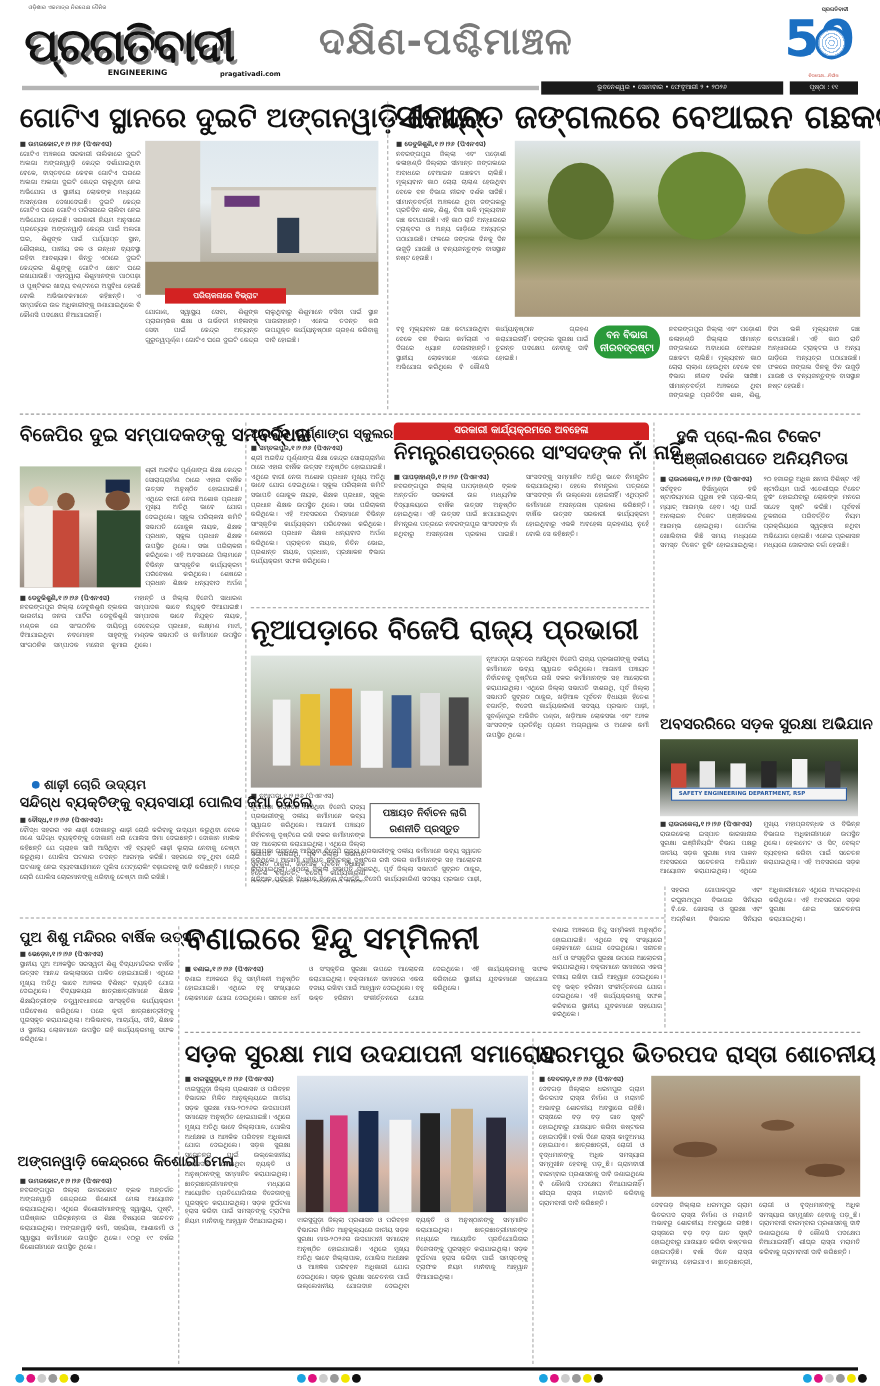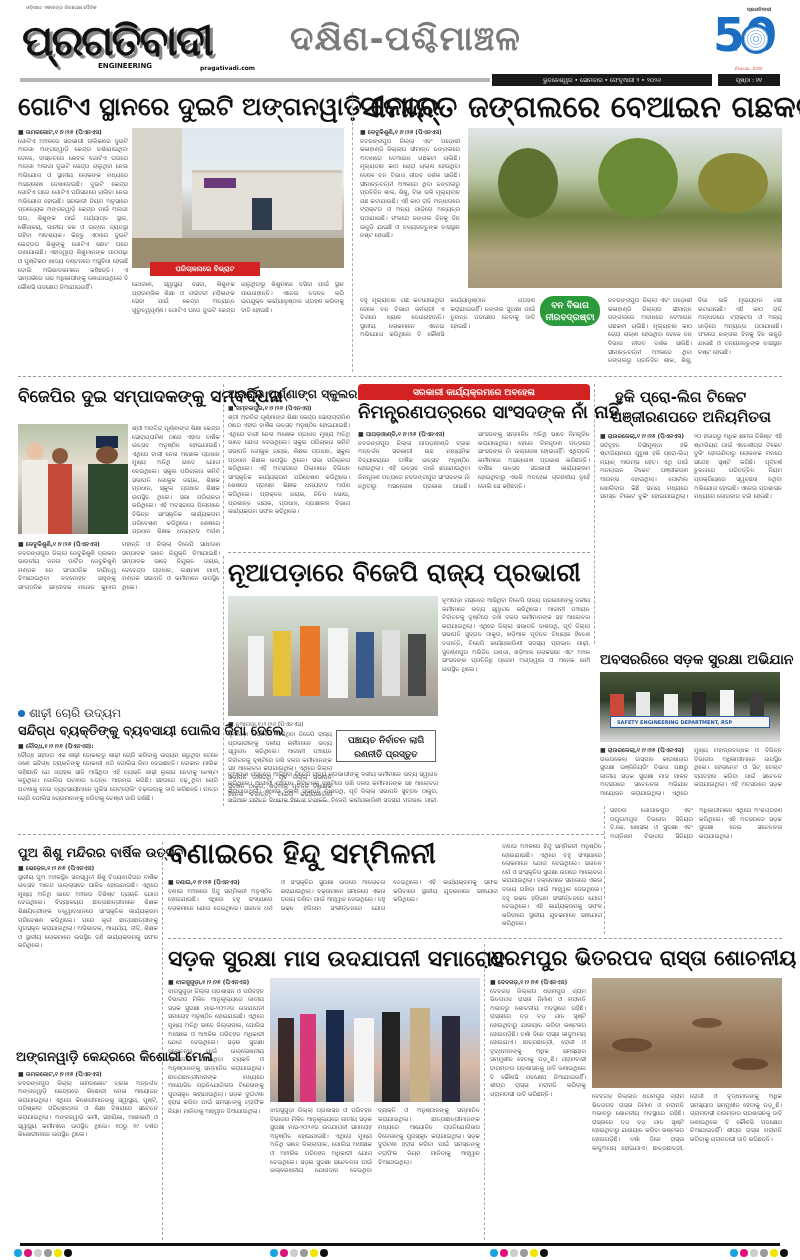--- a/index.html
+++ b/index.html
@@ -138,21 +138,21 @@
   <div style="position:absolute;left:154px;top:34px;width:18px;height:66px;background:#e0e0e0"></div>
   <div style="position:absolute;left:180px;top:38px;width:18px;height:62px;background:#4a4a4a"></div>
 </div>
 <div class="abs body" style="left:228px;top:720px;width:210px;height:8px">■ ନୂଆପଡ଼ା,୧।୨।୨୬ (ପିଏନଏସ)</div>
 <div class="abs boxed" style="left:336px;top:730px;width:100px;height:32px;font-size:9px;line-height:14px;padding-top:2px">ପଞ୍ଚାୟତ ନିର୍ବାଚନ ଲାଗି ରଣନୀତି ପ୍ରସ୍ତୁତ</div>
 <div class="abs body" style="left:228px;top:730px;width:104px;height:72px">ନୂଆପଡ଼ା ଗସ୍ତରେ ଆସିଥିବା ବିଜେପି ରାଜ୍ୟ ପ୍ରଭାରୀଙ୍କୁ ଦଳୀୟ କର୍ମୀମାନେ ଭବ୍ୟ ସ୍ୱାଗତ କରିଥିଲେ। ଆଗାମୀ ପଞ୍ଚାୟତ ନିର୍ବାଚନକୁ ଦୃଷ୍ଟିରେ ରଖି ଦଳର କର୍ମୀମାନଙ୍କ ସହ ଆଲୋଚନା କରାଯାଇଥିଲା। ଏଥିରେ ଜିଲ୍ଲା ସଭାପତି ଦାଶରଥି, ପୂର୍ବ ଜିଲ୍ଲା ସଭାପତି ସୁବ୍ରତ ଠାକୁର, ଖଡ଼ିଆଳ ପୂର୍ବତନ ବିଧାୟକ ହିତେଶ ବଗାର୍ତ୍ତି, ବିଜେପି କାର୍ଯ୍ୟକାରିଣୀ ସଦସ୍ୟ ପ୍ରଭାତ ପାଢ଼ୀ, ସୁବର୍ଣ୍ଣପୁର ଅଭିଜିତ ପଣ୍ଡା, ଖଡ଼ିଆଳ ଲୋକସଭା ଏବଂ ଅଞ୍ଚଳ ସାଂସଦଙ୍କ ପ୍ରତିନିଧି ପ୍ରେମ ଅଗ୍ରୱାଲ ଓ ଅନେକ କର୍ମୀ ଉପସ୍ଥିତ ଥିଲେ।</div>
 <div class="abs body" style="left:228px;top:770px;width:210px;height:32px">ନୂଆପଡ଼ା ଗସ୍ତରେ ଆସିଥିବା ବିଜେପି ରାଜ୍ୟ ପ୍ରଭାରୀଙ୍କୁ ଦଳୀୟ କର୍ମୀମାନେ ଭବ୍ୟ ସ୍ୱାଗତ କରିଥିଲେ। ଆଗାମୀ ପଞ୍ଚାୟତ ନିର୍ବାଚନକୁ ଦୃଷ୍ଟିରେ ରଖି ଦଳର କର୍ମୀମାନଙ୍କ ସହ ଆଲୋଚନା କରାଯାଇଥିଲା। ଏଥିରେ ଜିଲ୍ଲା ସଭାପତି ଦାଶରଥି, ପୂର୍ବ ଜିଲ୍ଲା ସଭାପତି ସୁବ୍ରତ ଠାକୁର, ଖଡ଼ିଆଳ ପୂର୍ବତନ ବିଧାୟକ ହିତେଶ ବଗାର୍ତ୍ତି, ବିଜେପି କାର୍ଯ୍ୟକାରିଣୀ ସଦସ୍ୟ ପ୍ରଭାତ ପାଢ଼ୀ, ସୁବର୍ଣ୍ଣପୁର ଅଭିଜିତ ପଣ୍ଡା, ଖଡ଼ିଆଳ ଲୋକସଭା ଏବଂ ଅଞ୍ଚଳ ସାଂସଦଙ୍କ ପ୍ରତିନିଧି ପ୍ରେମ ଅଗ୍ରୱାଲ ଓ ଅନେକ କର୍ମୀ ଉପସ୍ଥିତ ଥିଲେ।</div>
 <div class="abs body" style="left:442px;top:596px;width:148px;height:208px">ନୂଆପଡ଼ା ଗସ୍ତରେ ଆସିଥିବା ବିଜେପି ରାଜ୍ୟ ପ୍ରଭାରୀଙ୍କୁ ଦଳୀୟ କର୍ମୀମାନେ ଭବ୍ୟ ସ୍ୱାଗତ କରିଥିଲେ। ଆଗାମୀ ପଞ୍ଚାୟତ ନିର୍ବାଚନକୁ ଦୃଷ୍ଟିରେ ରଖି ଦଳର କର୍ମୀମାନଙ୍କ ସହ ଆଲୋଚନା କରାଯାଇଥିଲା। ଏଥିରେ ଜିଲ୍ଲା ସଭାପତି ଦାଶରଥି, ପୂର୍ବ ଜିଲ୍ଲା ସଭାପତି ସୁବ୍ରତ ଠାକୁର, ଖଡ଼ିଆଳ ପୂର୍ବତନ ବିଧାୟକ ହିତେଶ ବଗାର୍ତ୍ତି, ବିଜେପି କାର୍ଯ୍ୟକାରିଣୀ ସଦସ୍ୟ ପ୍ରଭାତ ପାଢ଼ୀ, ସୁବର୍ଣ୍ଣପୁର ଅଭିଜିତ ପଣ୍ଡା, ଖଡ଼ିଆଳ ଲୋକସଭା ଏବଂ ଅଞ୍ଚଳ ସାଂସଦଙ୍କ ପ୍ରତିନିଧି ପ୍ରେମ ଅଗ୍ରୱାଲ ଓ ଅନେକ କର୍ମୀ ଉପସ୍ଥିତ ଥିଲେ।</div>
 
 <div class="abs vr" style="left:223px;top:556px;height:250px"></div>
-<div class="abs" style="left:18px;top:706px;font-size:12px;font-weight:normal"><span class="bullet-dot"></span><span>ଶାଢ଼ୀ ଚୋରି ଉଦ୍ୟମ</span></div>
+<div class="abs" style="left:29px;top:706px;font-size:12px;font-weight:bold"><span class="bullet-dot"></span><span>ଶାଢ଼ୀ ଚୋରି ଉଦ୍ୟମ</span></div>
 <div class="abs hl" style="left:18px;top:724px;font-size:13px;">ସନ୍ଦିଗ୍ଧ ବ୍ୟକ୍ତିଙ୍କୁ ବ୍ୟବସାୟୀ ପୋଲିସ ଜିମା ଦେଲେ</div>
 <div class="abs body" style="left:18px;top:742px;width:200px;height:64px">
   <span class="dl">■ ବୌଦ୍ଧ,୧।୨।୨୬ (ପିଏନଏସ):</span><br>
   <span>ବୌଦ୍ଧ ସହରର ଏକ ଶାଢ଼ୀ ଦୋକାନରୁ ଶାଢ଼ୀ ଚୋରି କରିବାକୁ ଉଦ୍ୟମ କରୁଥିବା ବେଳେ ଜଣେ ସନ୍ଦିଗ୍ଧ ବ୍ୟକ୍ତିଙ୍କୁ ଦୋକାନୀ ଧରି ପୋଲିସ ଜିମା ଦେଇଛନ୍ତି। ଦୋକାନ ମାଲିକ କହିଛନ୍ତି ଯେ ଗ୍ରାହକ ସାଜି ଆସିଥିବା ଏହି ବ୍ୟକ୍ତି ଶାଢ଼ୀ ଲୁଚାଇ ନେବାକୁ ଚେଷ୍ଟା କରୁଥିଲା। ପୋଲିସ ଘଟଣାର ତଦନ୍ତ ଆରମ୍ଭ କରିଛି। ସହରରେ ବଢ଼ୁଥିବା ଚୋରି ଘଟଣାକୁ ନେଇ ବ୍ୟବସାୟୀମାନେ ପୁଲିସ ପେଟ୍ରୋଲିଂ ବଢ଼ାଇବାକୁ ଦାବି କରିଛନ୍ତି। ମାତ୍ର ଚୋରି ପୋଲିସ ଚୋରମାନଙ୍କୁ ଧରିବାକୁ ଚେଷ୍ଟା ଜାରି ରଖିଛି।</span>
 </div>
 
 <div class="abs hl" style="left:600px;top:652px;font-size:14px;">ଅବସରରିରେ ସଡ଼କ ସୁରକ୍ଷା ଅଭିଯାନ</div>
 <div class="abs photo" style="left:600px;top:654px;width:180px;height:70px;margin-top:18px;background:linear-gradient(180deg,#4a5a3a 0%,#2e3a28 40%,#ddd 100%)">
   <div style="position:absolute;left:10px;top:44px;width:160px;height:12px;background:#f4f4f4;border:1px solid #2a5aa0;font-size:5px;color:#2a5aa0;font-weight:bold;line-height:10px;padding-left:6px">SAFETY ENGINEERING DEPARTMENT, RSP</div>
   <div style="position:absolute;left:10px;top:22px;width:14px;height:22px;background:#c94a3a"></div>

